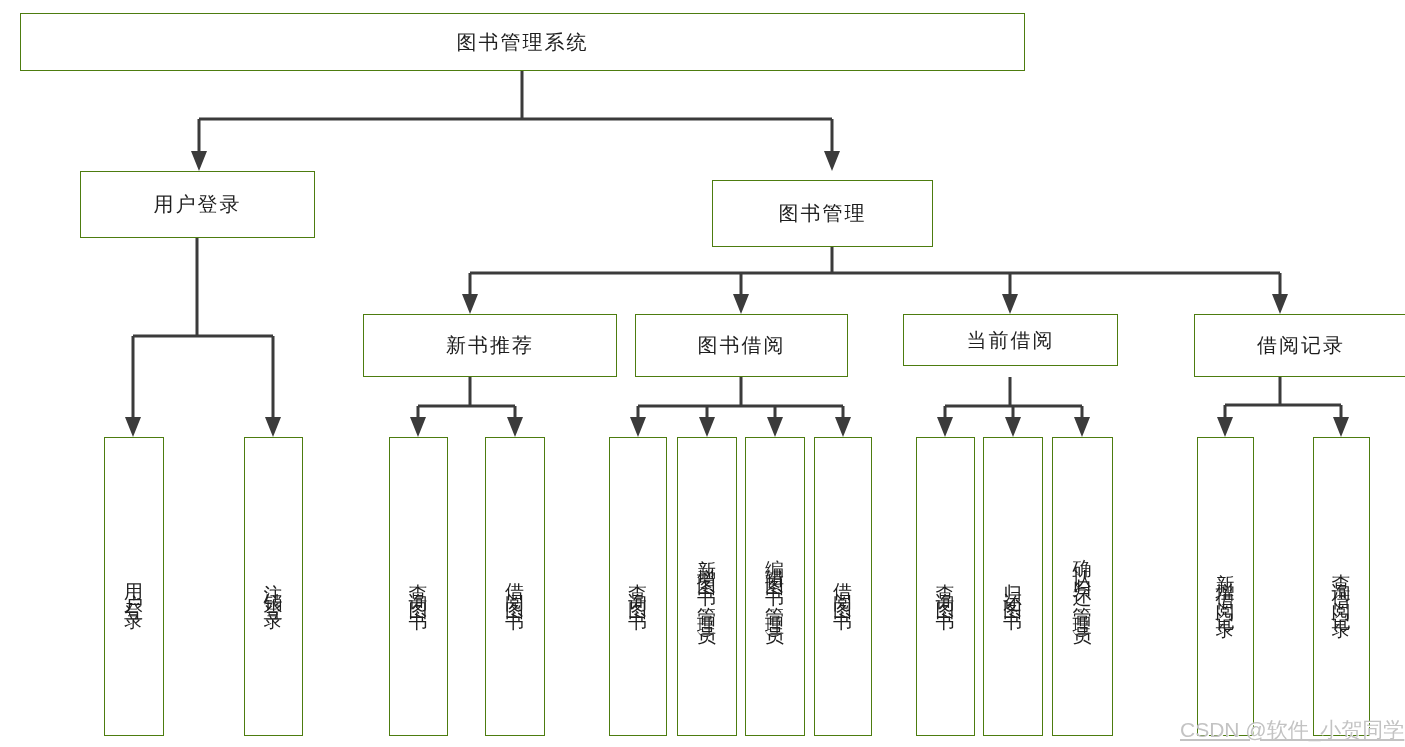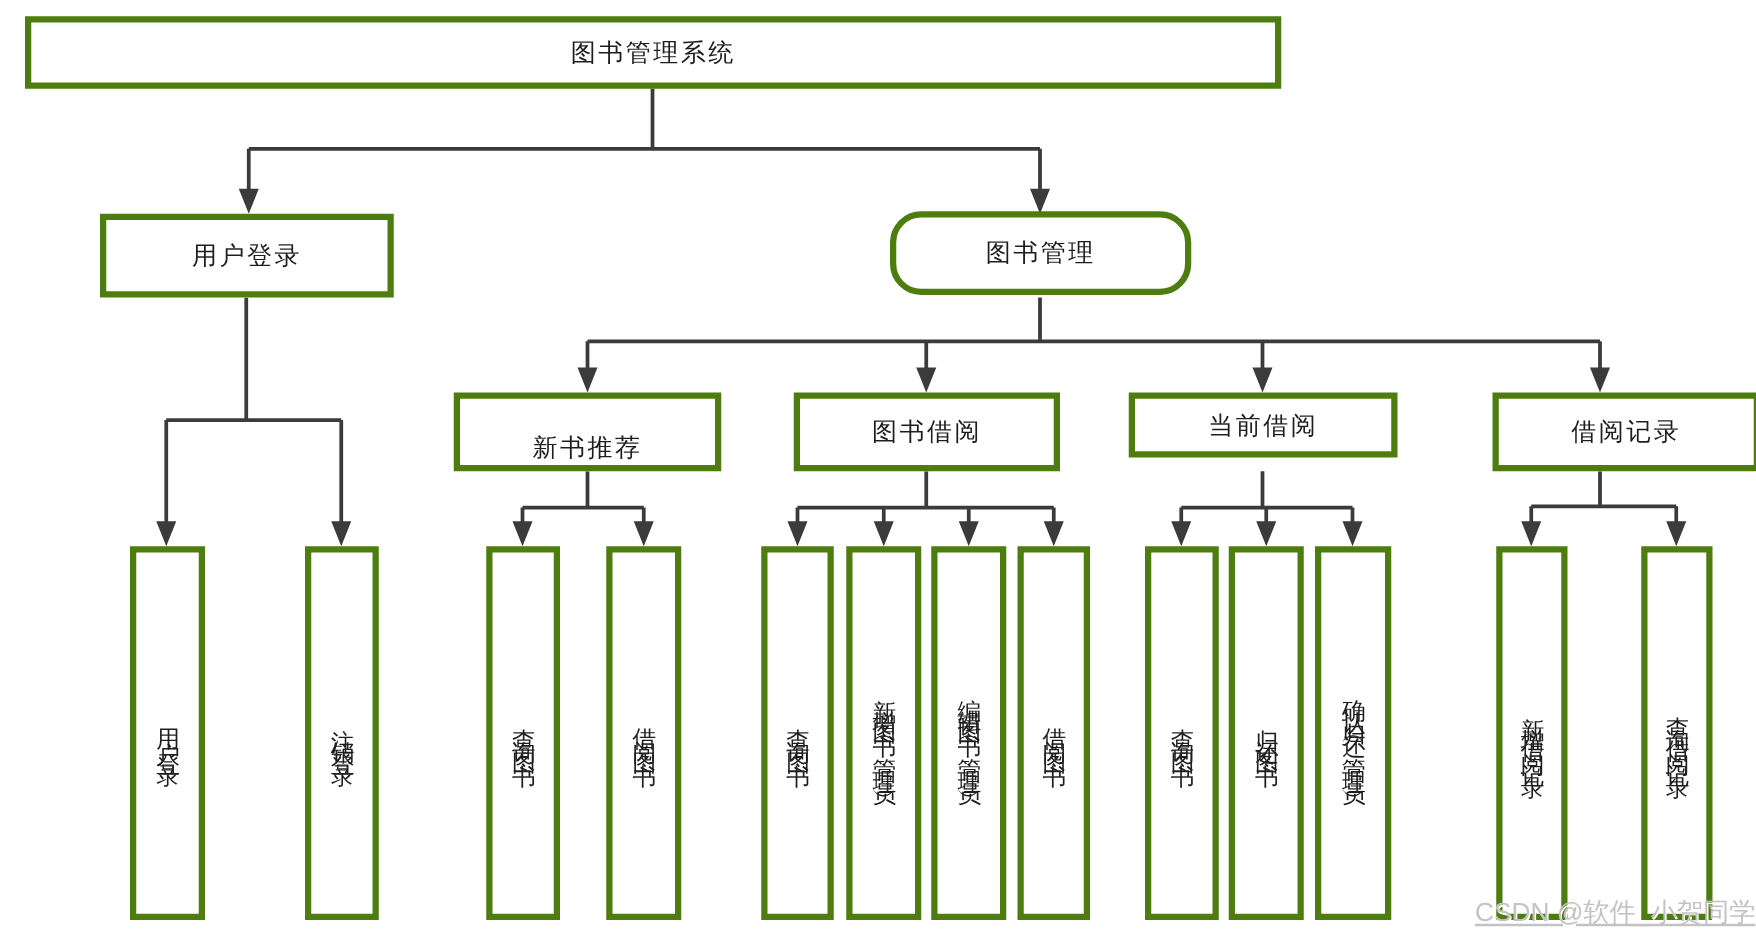--- a/index.html
+++ b/index.html
@@ -13,21 +13,21 @@
   }
   #connectors {
     position: absolute;
     left: 0; top: 0;
     width: 1405px; height: 747px;
     z-index: 1;
   }
   .box {
     position: absolute;
     box-sizing: border-box;
-    border: 5px solid #4d7c0f;
+    border: 1px solid #4d7c0f;
     background: #ffffff;
     display: flex;
     align-items: center;
     justify-content: center;
     z-index: 2;
     color: #1e1e1e;
   }
   .hlabel {
     font-size: 20px;
     letter-spacing: 2px;
@@ -77,25 +77,25 @@
              M1217,417h16l-8,20z M1333,417h16l-8,20z" fill="#3b3b3b" stroke="none"></path>
   </svg>
 
   <div class="box" style="left:20px; top:13px; width:1005px; height:58px;">
     <span class="hlabel">图书管理系统</span>
   </div>
 
   <div class="box" style="left:80px; top:171px; width:235px; height:67px;">
     <span class="hlabel">用户登录</span>
   </div>
-  <div class="box" style="left:712px; top:169px; width:241px; height:67px;border-radius:25px;">
+  <div class="box" style="left:712px; top:180px; width:221px; height:67px;">
     <span class="hlabel">图书管理</span>
   </div>
 
-  <div class="box" style="left:363px; top:314px; width:214px; height:63px;align-items:flex-end;">
+  <div class="box" style="left:363px; top:314px; width:254px; height:63px;">
     <span class="hlabel">新书推荐</span>
   </div>
   <div class="box" style="left:635px; top:314px; width:213px; height:63px;">
     <span class="hlabel">图书借阅</span>
   </div>
   <div class="box" style="left:903px; top:314px; width:215px; height:52px;">
     <span class="hlabel">当前借阅</span>
   </div>
   <div class="box" style="left:1173px; top:314px; width:214px; height:63px;margin-left:21px;">
     <span class="hlabel">借阅记录</span>

